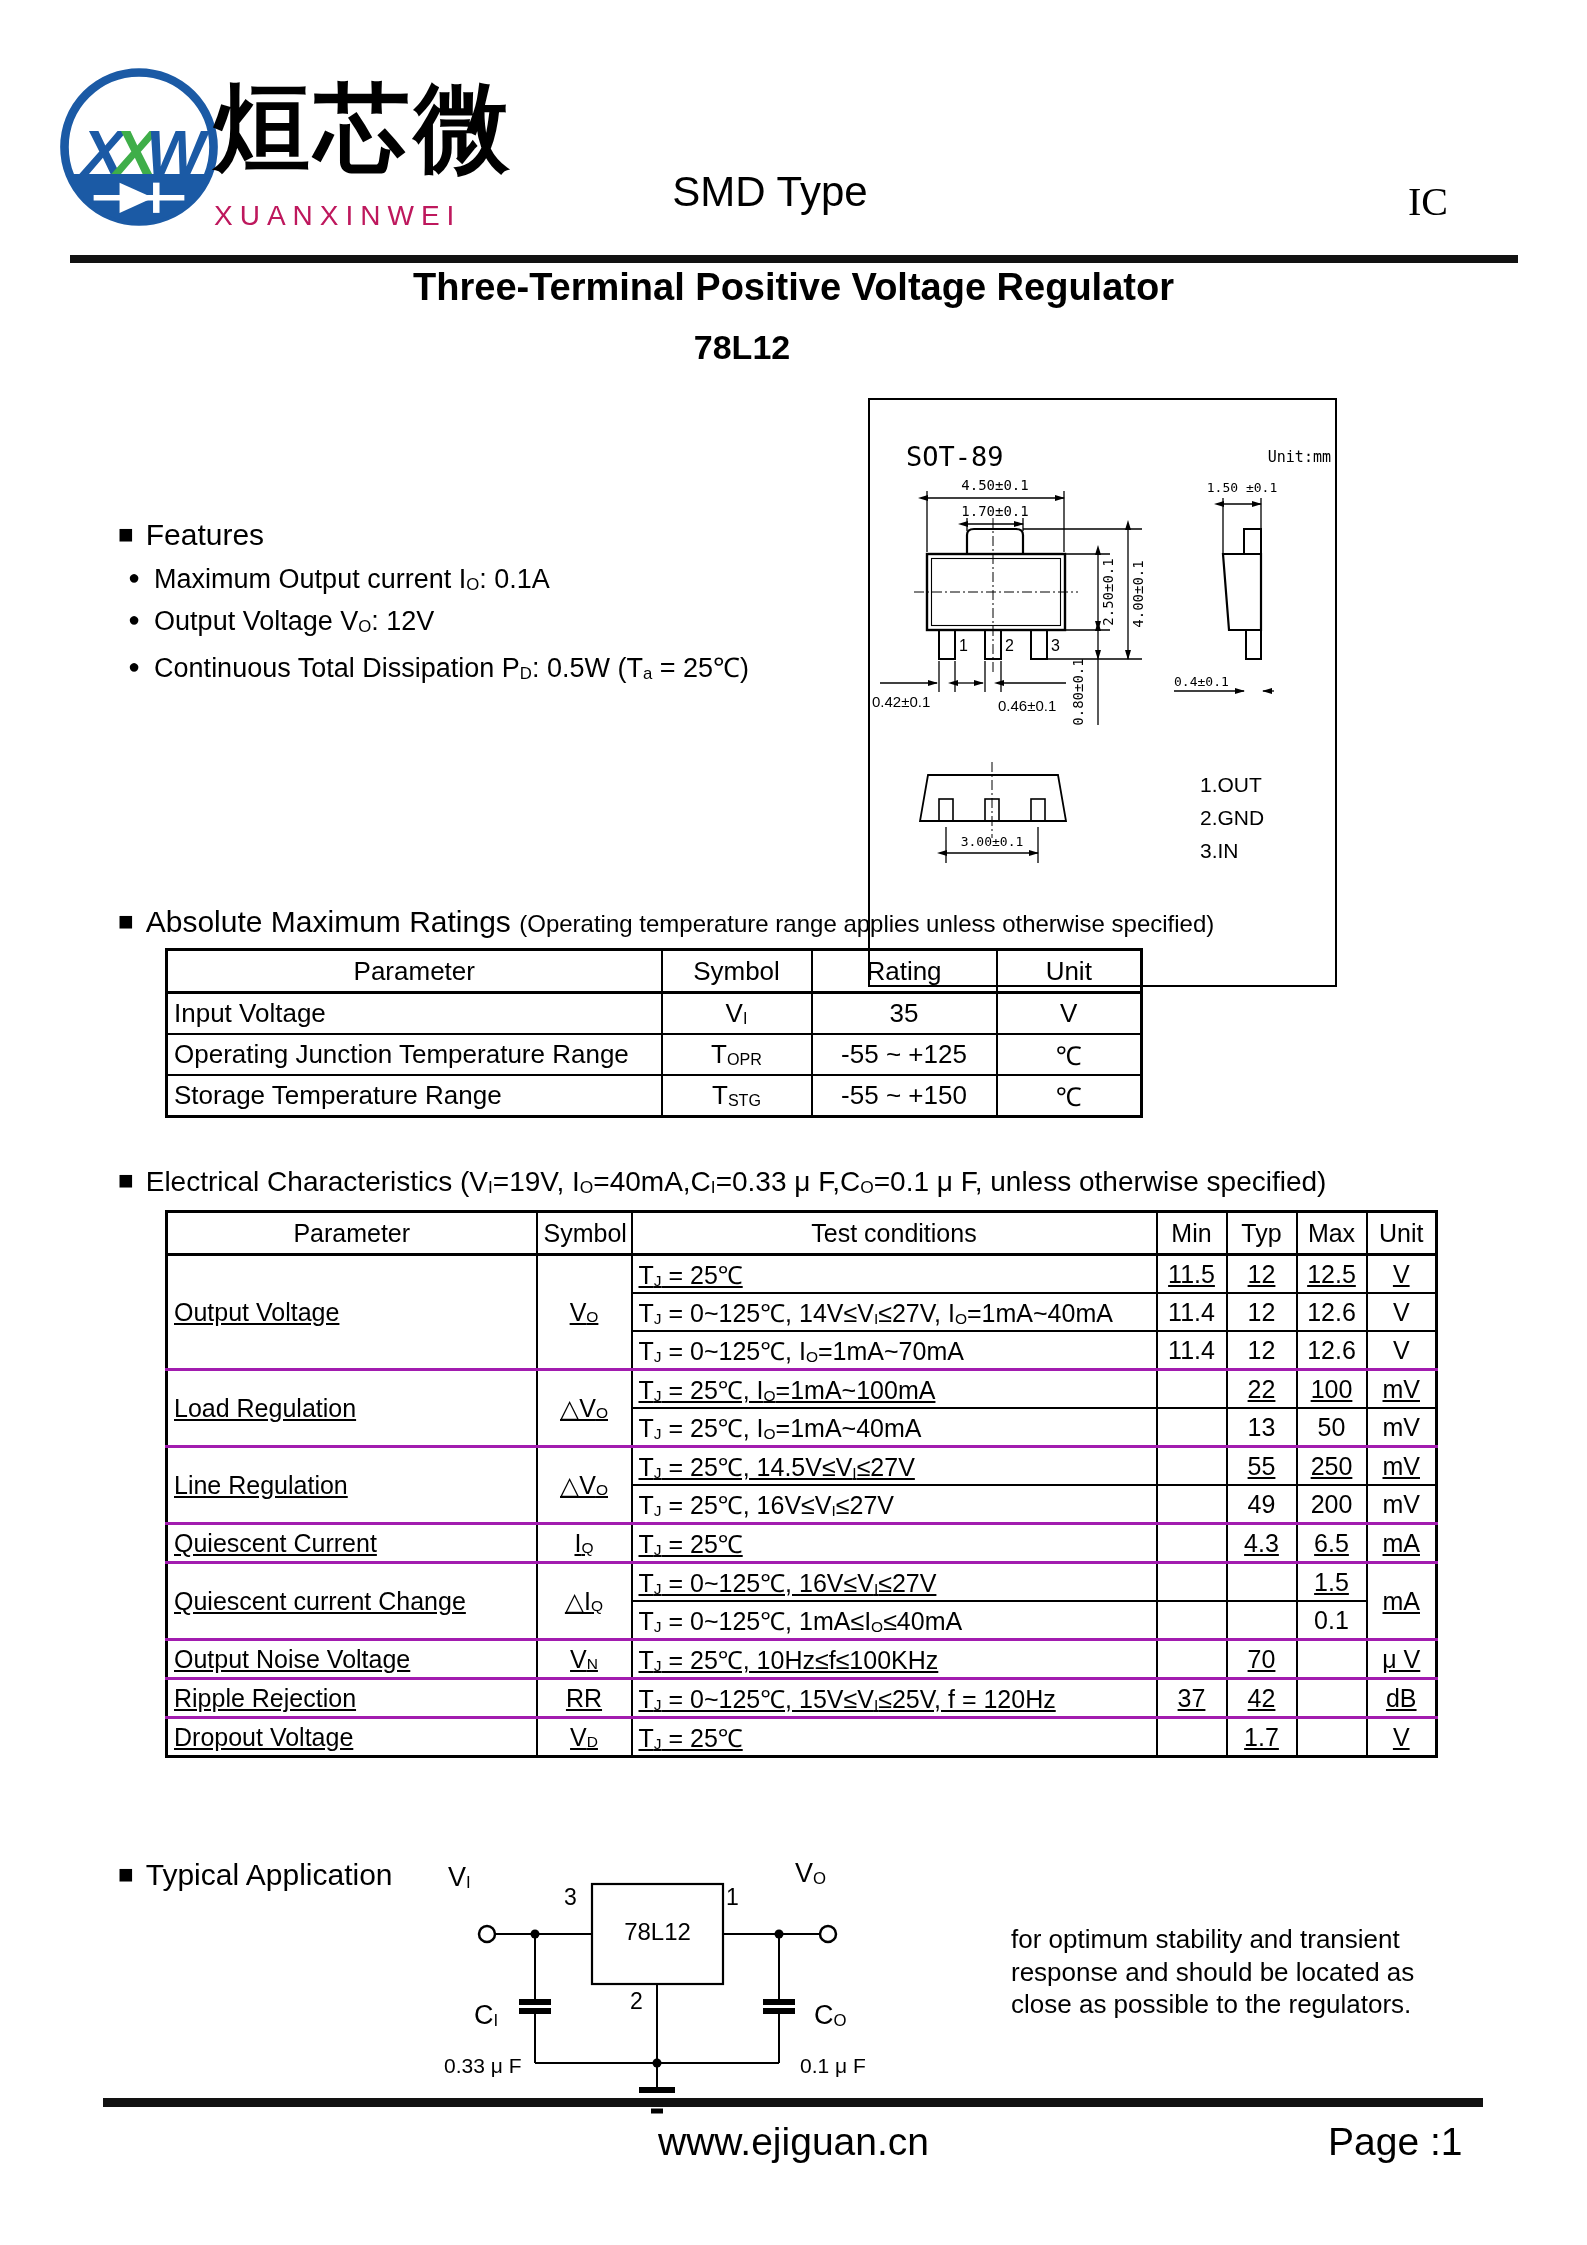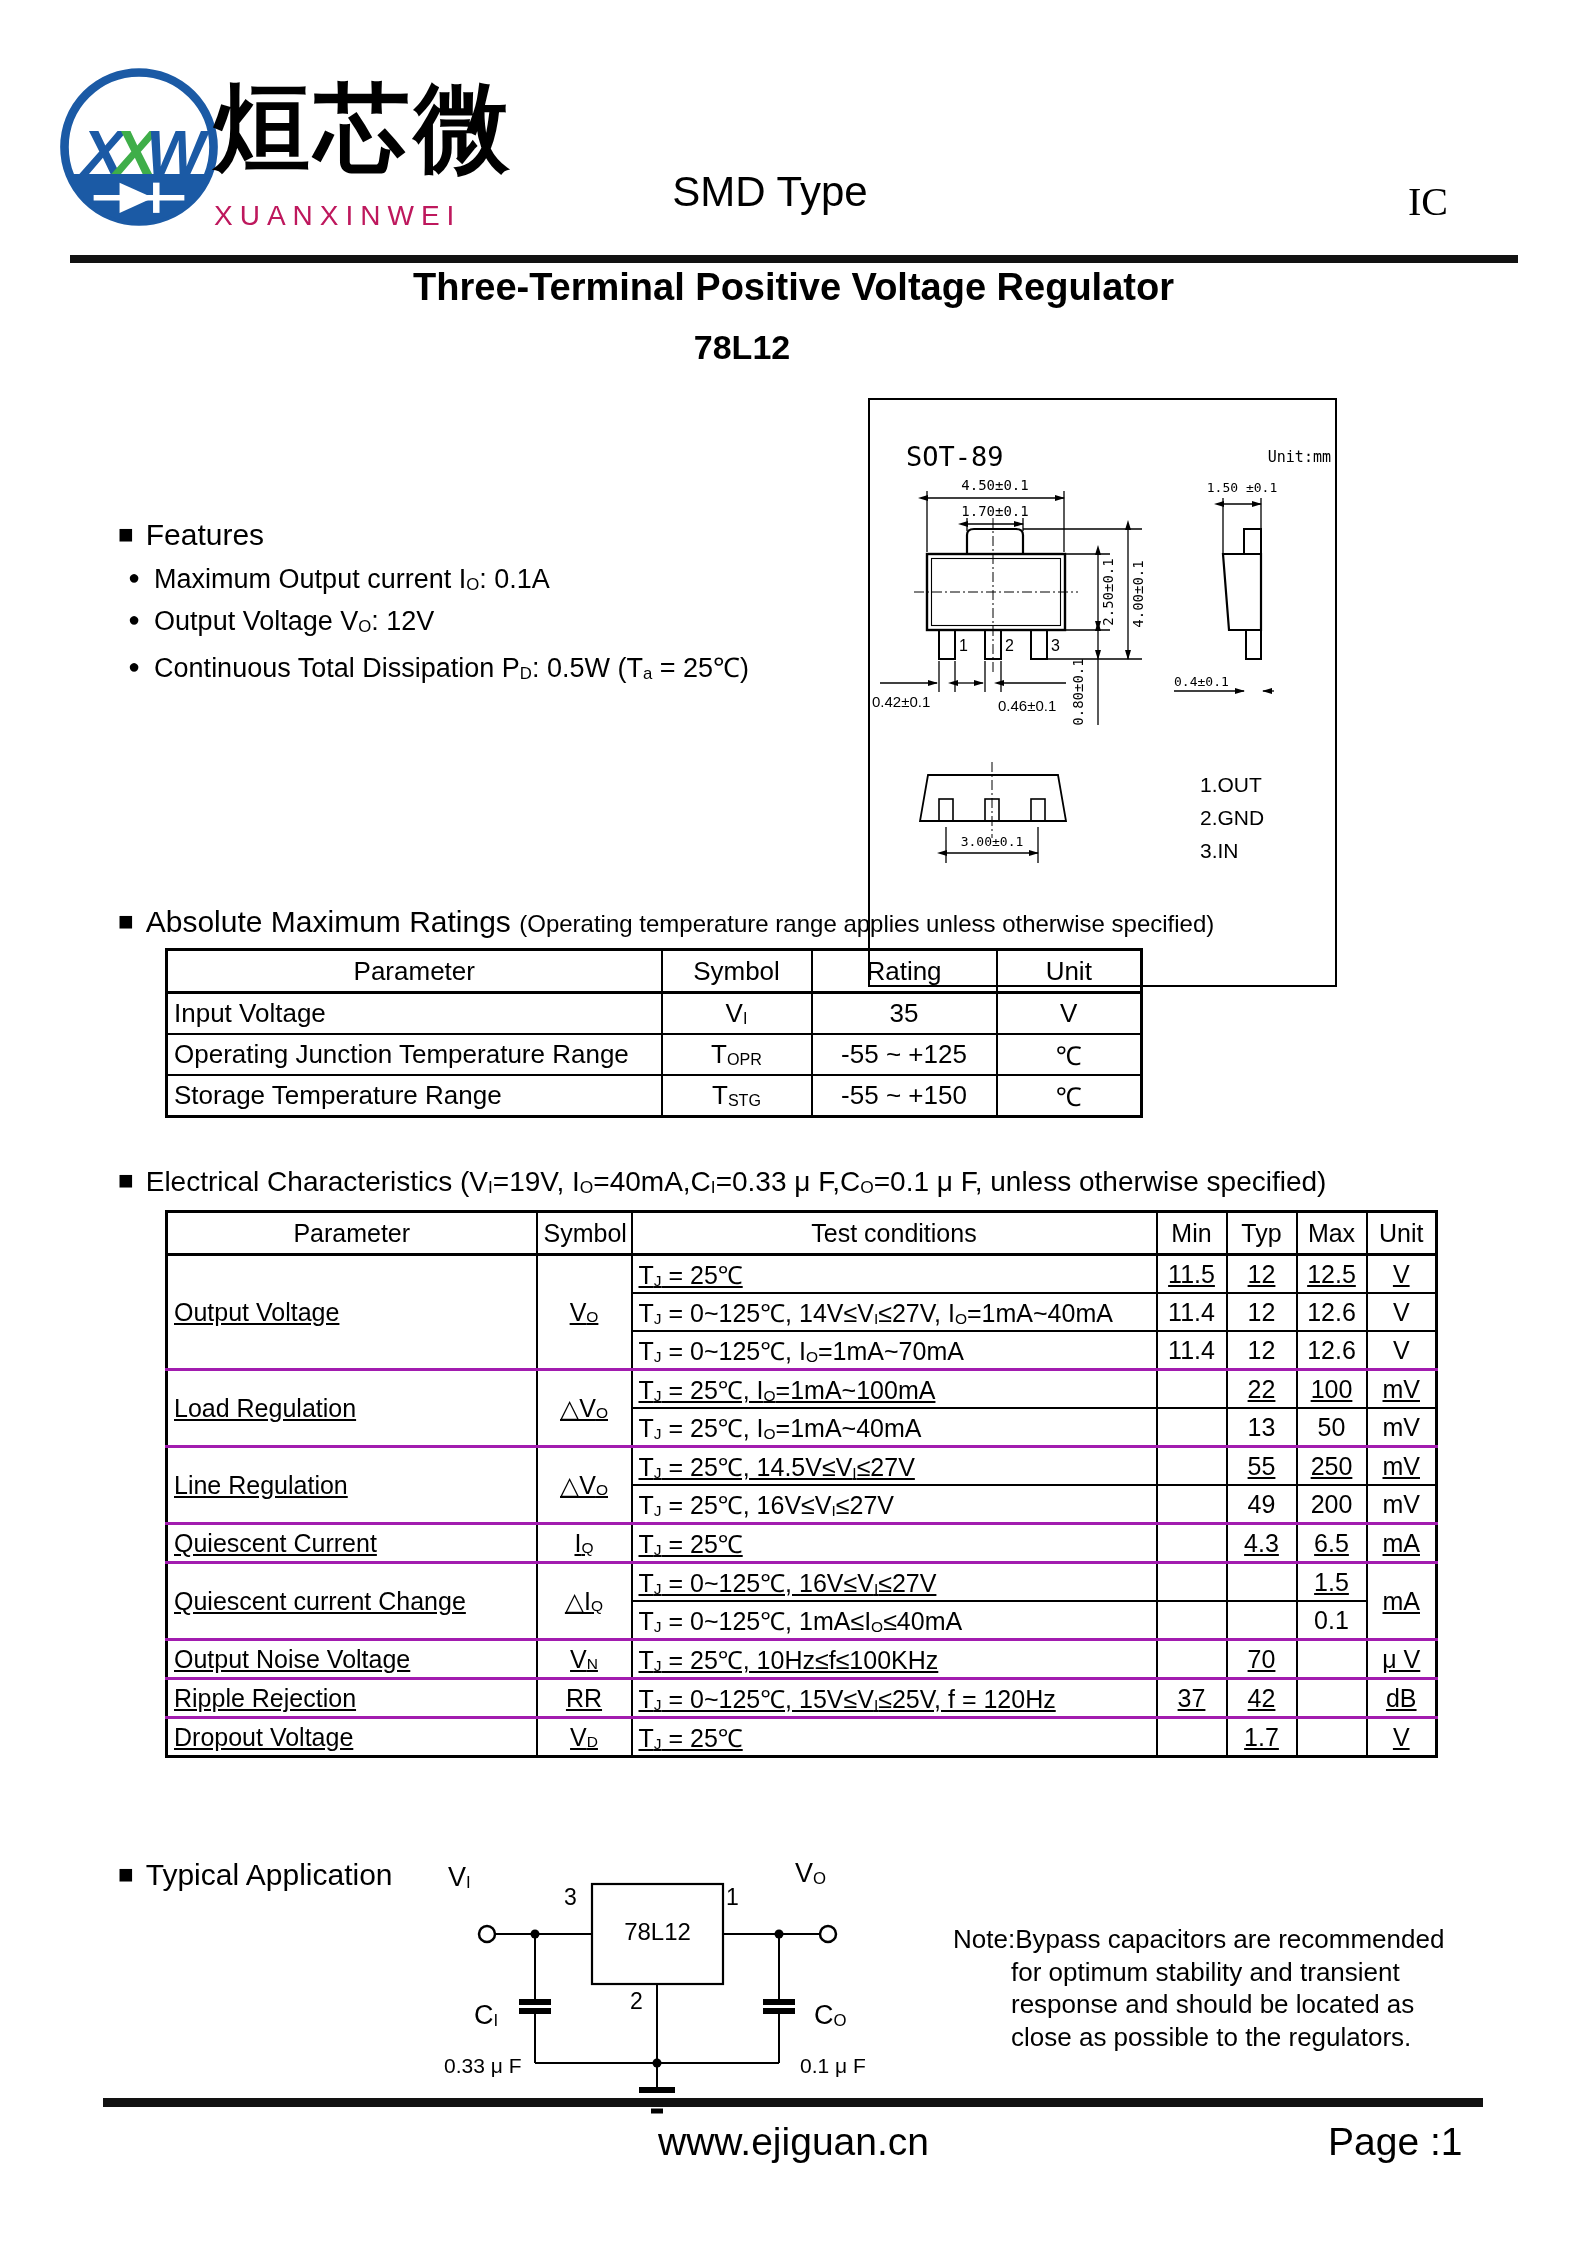--- a/index.html
+++ b/index.html
@@ -386,21 +386,20 @@
   <div class="abs cir-pin" style="left:564px;top:1884px;">3</div>
   <div class="abs cir-pin" style="left:726px;top:1884px;">1</div>
   <div class="abs" style="left:592px;top:1918px;width:131px;text-align:center;font-size:24px;">78L12</div>
   <div class="abs cir-pin" style="left:630px;top:1988px;">2</div>
   <div class="abs cir-lab" style="left:474px;top:2000px;">C<sub>I</sub></div>
   <div class="abs cir-lab" style="left:814px;top:2000px;">C<sub>O</sub></div>
   <div class="abs cir-val" style="left:444px;top:2054px;">0.33 μ F</div>
   <div class="abs cir-val" style="left:800px;top:2054px;">0.1 μ F</div>
 
   <div class="abs note" style="left:953px;top:1923px;">
-    <div>Note:Bypass capacitors are recommended</div>
     <div class="cont">for optimum stability and transient</div>
     <div class="cont">response and should be located as</div>
     <div class="cont">close as possible to the regulators.</div>
   </div>
 
   <div class="abs rule" style="left:103px;top:2098px;width:1380px;height:9px;"></div>
   <div class="abs foot" style="left:0;top:2120px;width:1587px;text-align:center;">www.ejiguan.cn</div>
   <div class="abs foot" style="left:1328px;top:2120px;">Page :1</div>
 
 </div>

